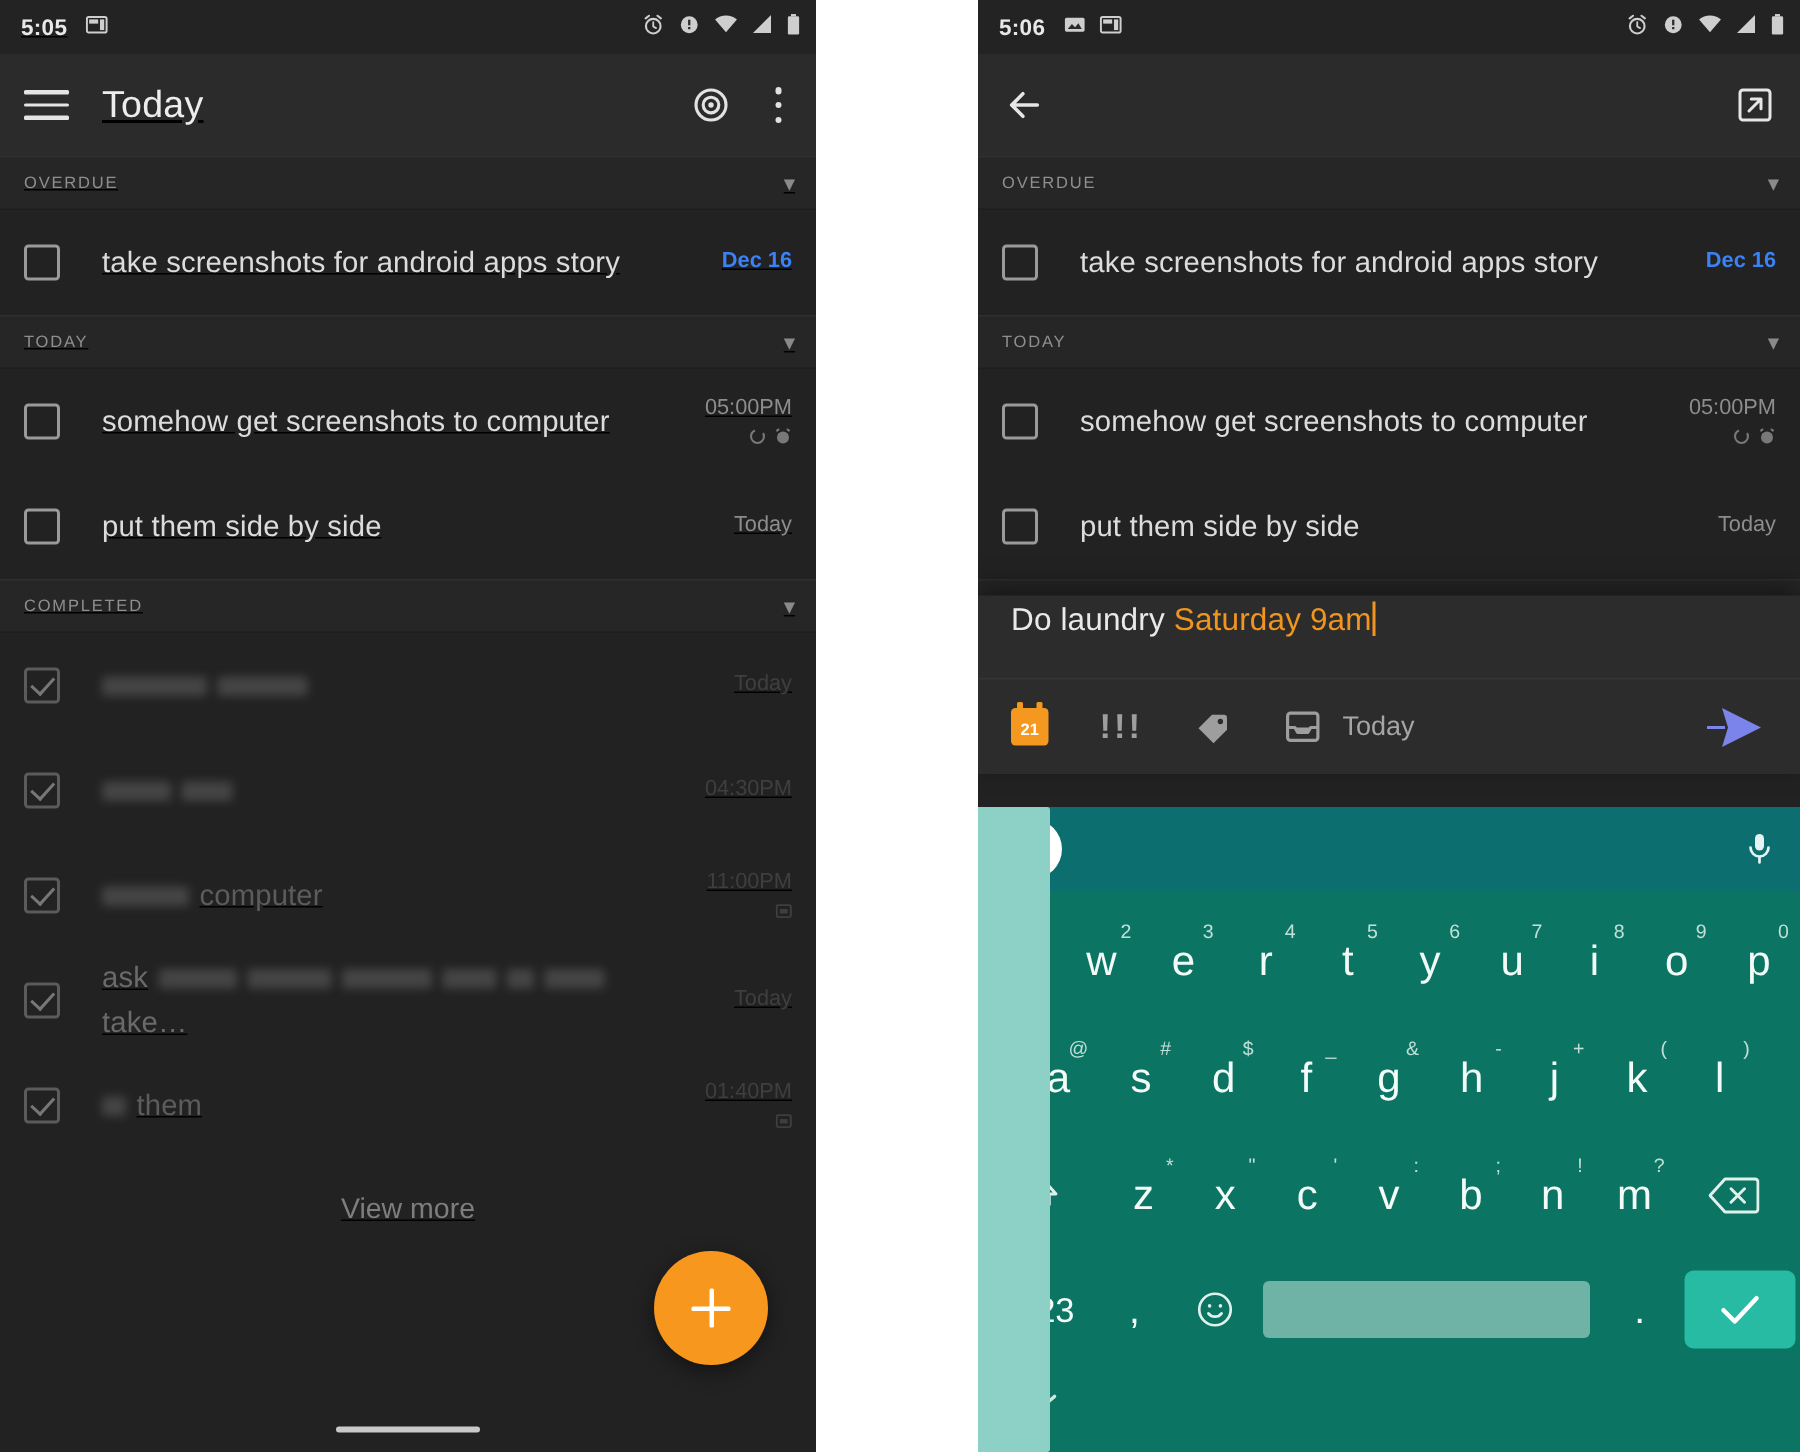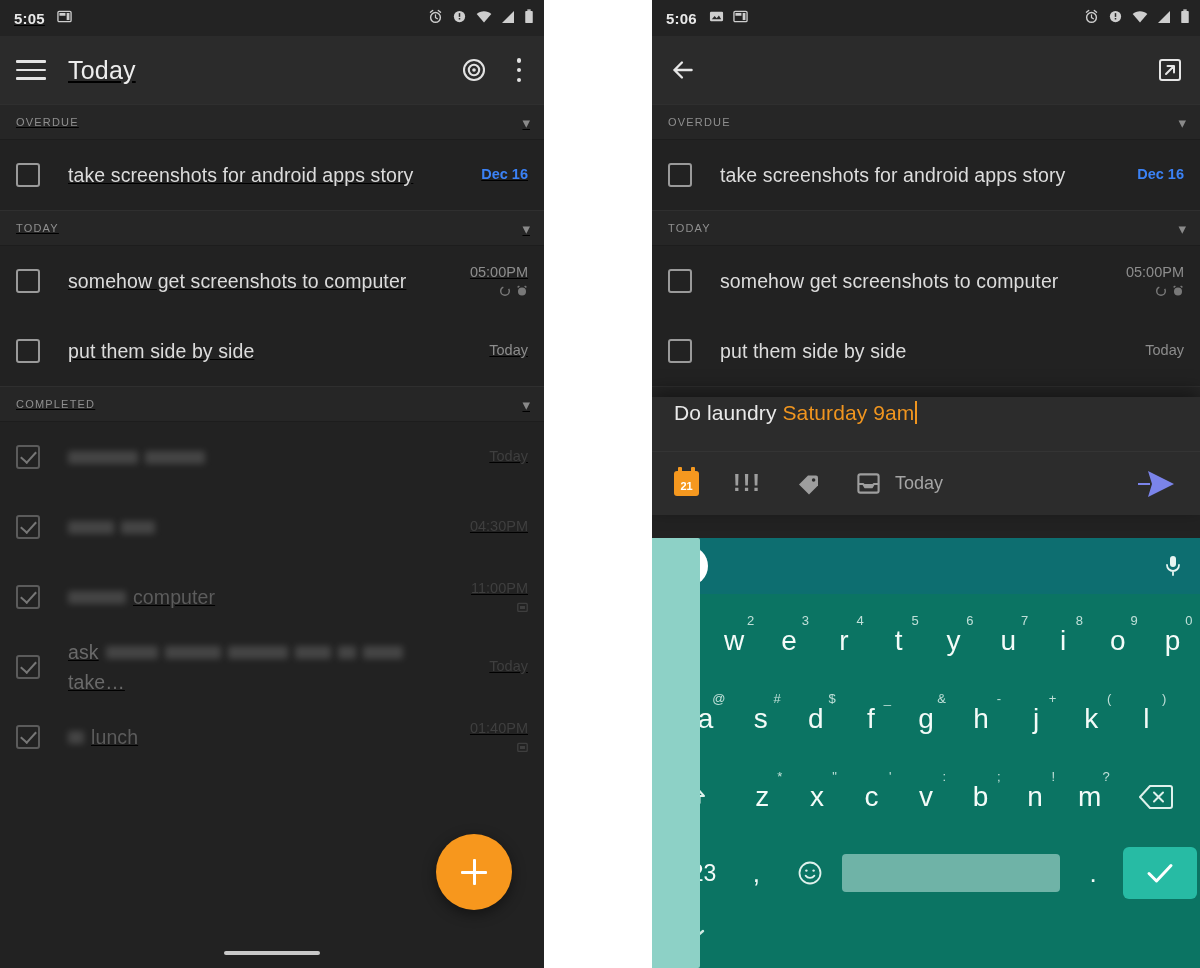--- a/index.html
+++ b/index.html
@@ -333,36 +333,37 @@
       <span class="t-meta">
         <span class="t-date dim">Today</span>
       </span>
     </div>
 
     <div class="task">
       <span class="cb done"></span>
       <span class="t-label muted">
         <span class="blur-wrap">
           <span class="blur-bar" style="width:16px"></span>
-          <span style="color:#5c5c5c">lunch</span>
+          <span style="color:#5c5c5c">them</span>
         </span>
       </span>
       <span class="t-meta">
         <span class="t-date dim">01:40PM</span>
         <span class="t-sub">
           <span>
               <svg width="11" height="11" viewBox="0 0 11 11">
                 <rect x="0.8" y="1.4" width="9.4" height="8" rx="1" fill="none" stroke="#4a4a4a" stroke-width="1.3"></rect>
                 <rect x="3" y="4" width="5" height="3" fill="#4a4a4a"></rect>
               </svg>
             </span>
         </span>
       </span>
     </div>
 
+    <div class="viewmore">View more</div>
 
     <div class="fab">
       <span class="plus-h"></span>
       <span class="plus-v"></span>
     </div>
 
     <div class="navpill"></div>
   </div>
 
   <div class="gap"></div>

